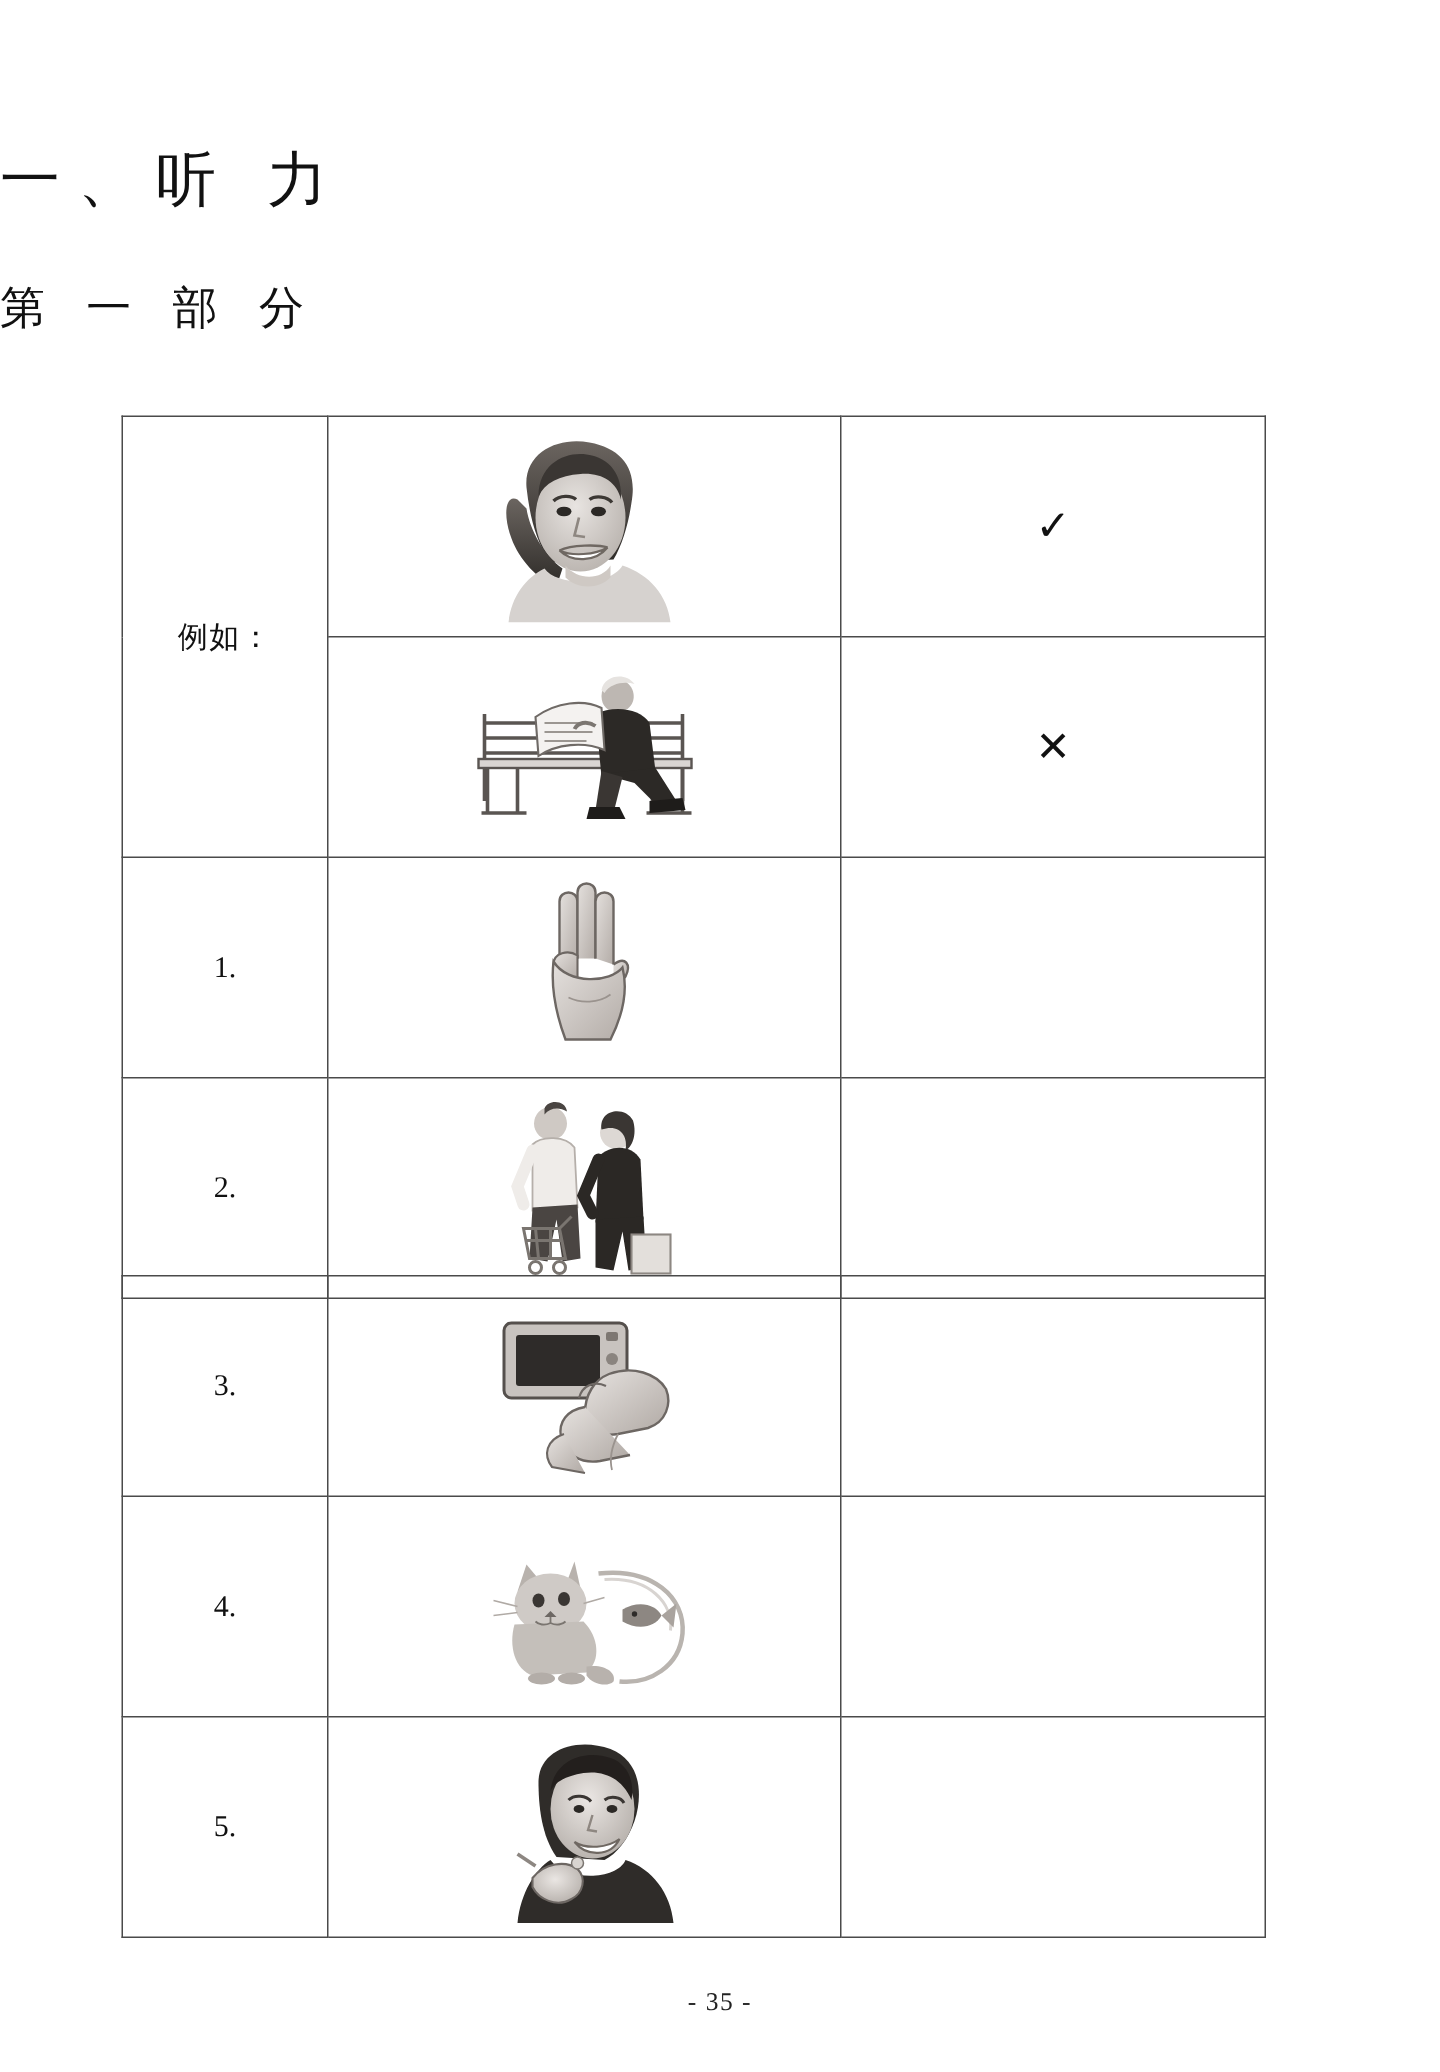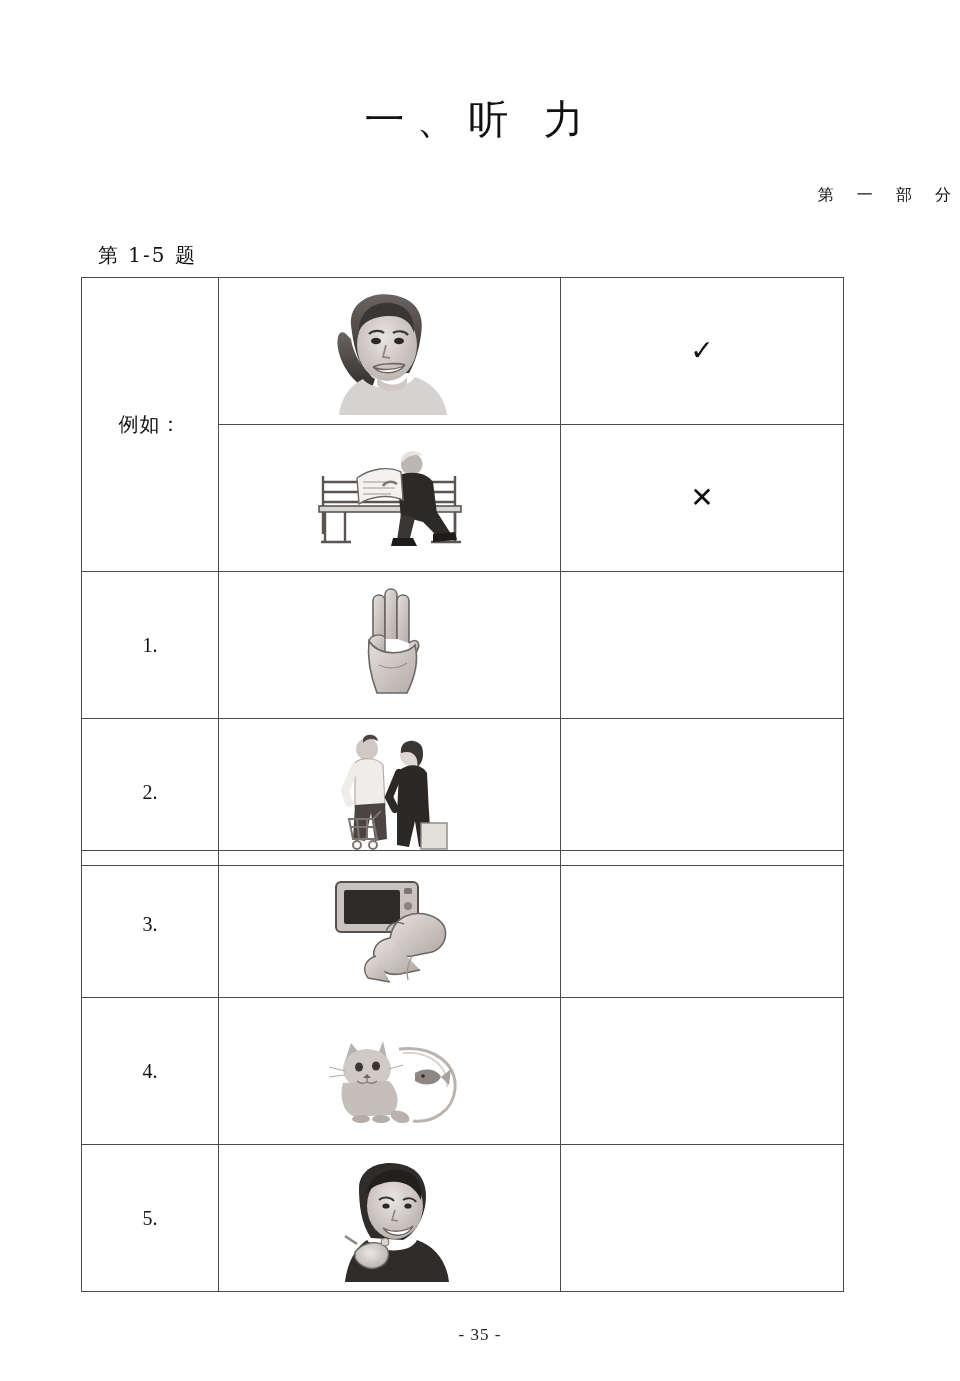--- a/index.html
+++ b/index.html
@@ -14,31 +14,31 @@
     color: #1a1a1a;
     position: relative;
     overflow: hidden;
   }
   .page {
     position: absolute;
     inset: 0;
     padding: 0;
   }
   .title {
-    text-align: center;
+    text-align: left;
     font-size: 40px;
     letter-spacing: 12px;
     font-weight: 500;
     margin: 92px 0 0 0;
     color: #111;
-    font-family: Liberation Sans, sans-serif;
+    font-family: Liberation Serif, serif;
   }
   .subtitle {
-    text-align: right;
-    font-size: 16px;
+    text-align: left;
+    font-size: 30px;
     letter-spacing: 9px;
     margin: 38px 0 0 0;
     color: #111;
     font-family: "DejaVu Serif", "Liberation Serif", serif;
   }
   .range {
     margin: 36px 0 0 98px;
     font-size: 20px;
     letter-spacing: 2px;
     color: #111;
@@ -104,21 +104,20 @@
     height: 100%;
   }
 </style>
 </head>
 <body>
 
 <div class="page">
 
   <div class="title">一、听 力</div>
   <div class="subtitle">第 一 部 分</div>
-  <div class="range">第 1-5 题</div>
 
   <table class="qtable">
     <colgroup>
       <col class="col-label">
         <col class="col-pic">
         <col class="col-ans">
     </colgroup>
     <tbody>
 
       <tr>

